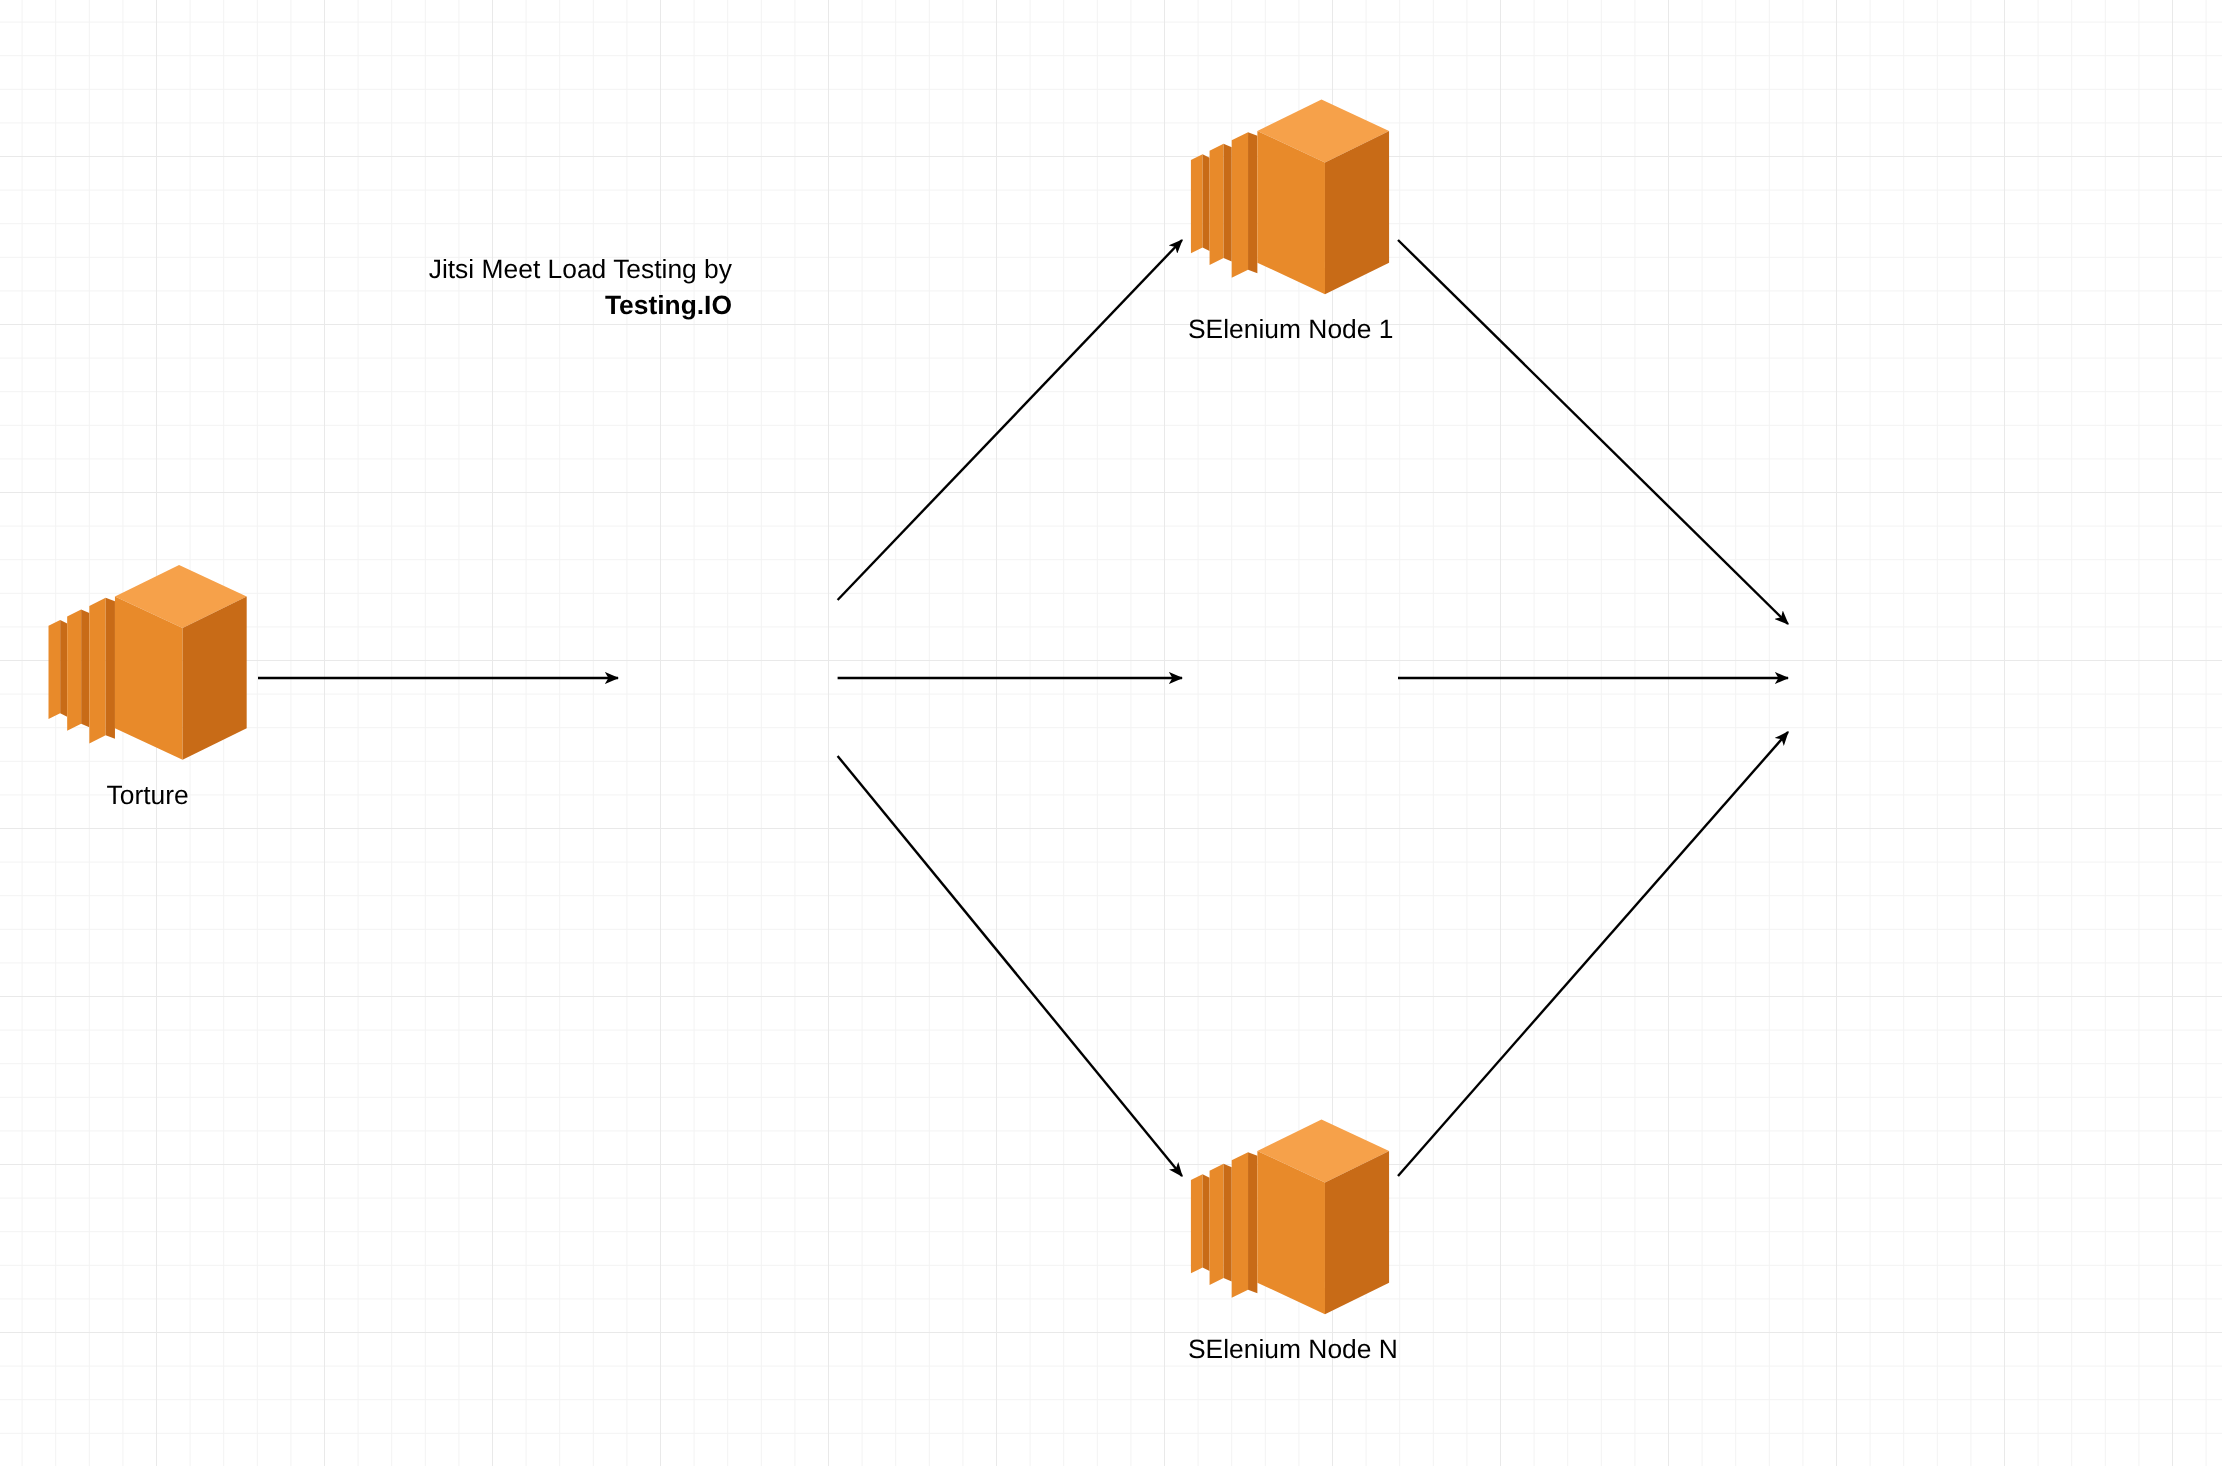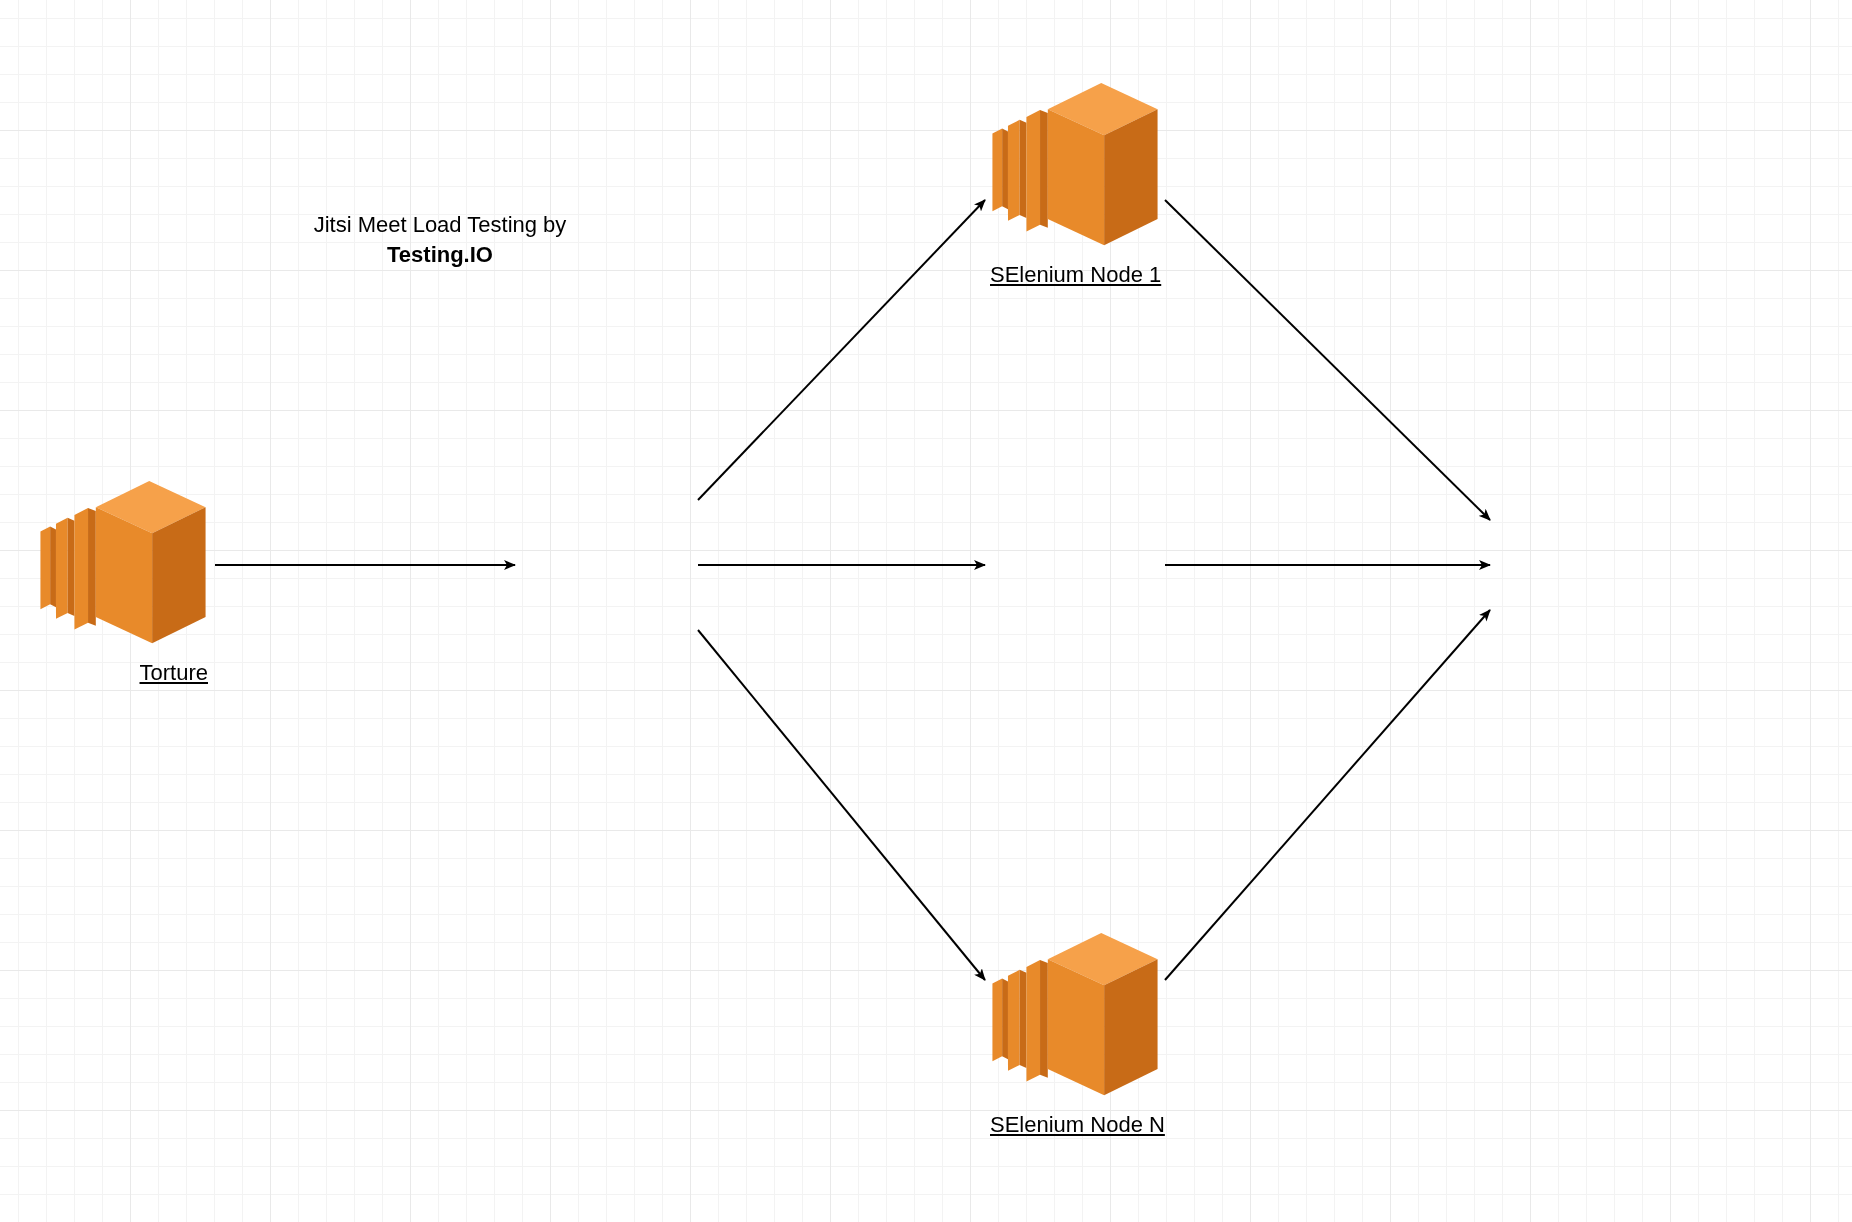--- a/index.html
+++ b/index.html
@@ -23,34 +23,33 @@
       linear-gradient(to right, #e9e9e9 1px, transparent 1px),
       linear-gradient(to bottom, #e9e9e9 1px, transparent 1px),
       linear-gradient(to right, #f3f3f3 1px, transparent 1px),
       linear-gradient(to bottom, #f3f3f3 1px, transparent 1px);
     background-size: 140px 140px, 140px 140px, 28px 28px, 28px 28px;
     background-position: -10px -10px, -10px -10px, -10px -10px, -10px -10px;
   }
   .node {
     position: absolute;
     width: 170px;
-    text-align: right;
-    text-decoration: underline;
+    text-align: center;
   }
   .node .label {
     margin-top: 12px;
     font-size: 22px;
     color: #000;
     white-space: nowrap;
   }
   .title {
     position: absolute;
     font-size: 22px;
     color: #000;
-    text-align: center;
+    text-align: right;
     line-height: 1.35;
   }
   .title .brand {
     font-weight: 700;
   }
   svg.arrows {
     position: absolute;
     inset: 0;
     width: 1852px;
     height: 1222px;
@@ -103,21 +102,21 @@
         <line x1="1165" y1="565" x2="1490" y2="565" stroke="#000000" stroke-width="2" marker-end="url(#arrowhead)"></line>
         <line x1="1165" y1="980" x2="1490" y2="610" stroke="#000000" stroke-width="2" marker-end="url(#arrowhead)"></line>
       </g>
   </svg>
 
   <div class="title" style="left:270px; top:210px; width:340px;">
     <span>Jitsi Meet Load Testing by</span><br>
     <span class="brand">Testing.IO</span>
   </div>
 
-  <div class="node" style="left:38px; top:478px;">
+  <div class="node" style="left:38px; top:468px;">
     <svg class="ec2-icon" viewBox="0 0 170 175">
         <use href="#ec2"></use>
       </svg>
     <div class="label">Torture</div>
   </div>
 
 
   <div class="node" style="left:990px; top:80px;">
     <svg class="ec2-icon" viewBox="0 0 170 175">
         <use href="#ec2"></use>

